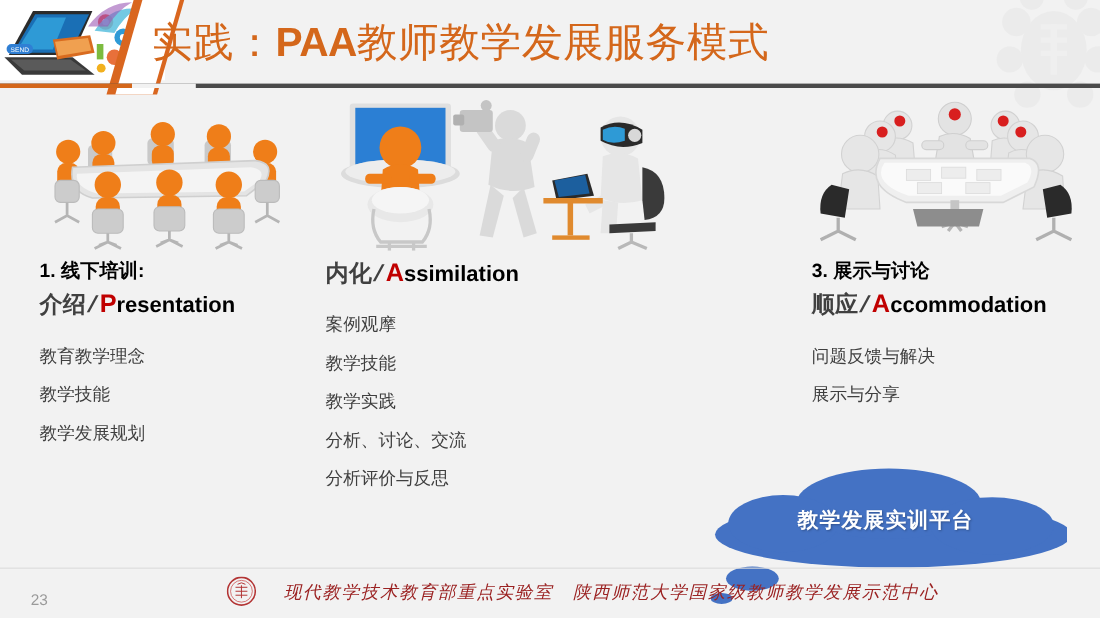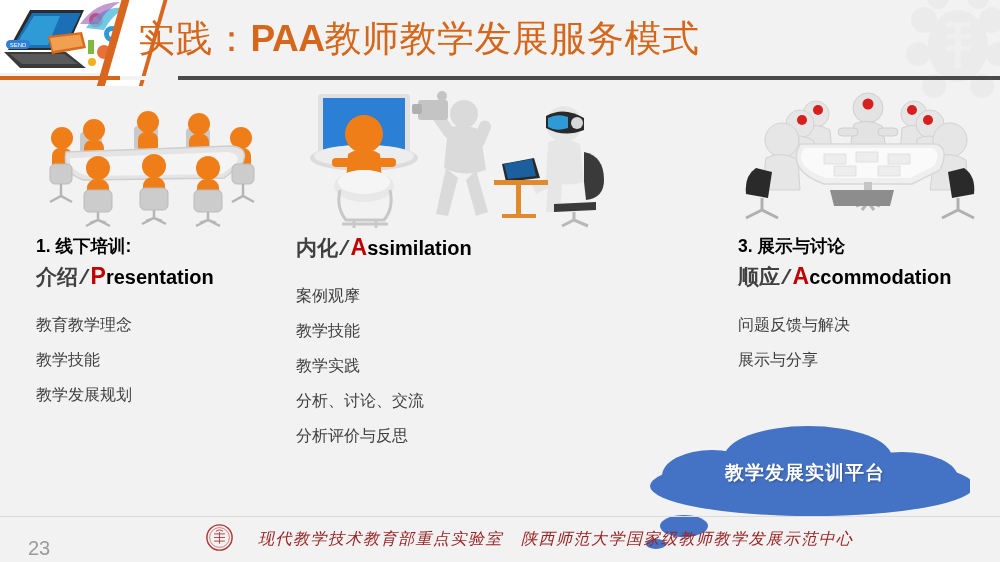--- a/index.html
+++ b/index.html
@@ -185,21 +185,21 @@
     left: 0;
     top: 516px;
     width: 1000px;
     height: 1px;
     background: #dcdcdc;
   }
   .page-number {
     position: absolute;
     left: 28px;
     top: 537px;
-    font-size: 20px;
+    font-size: 14px;
     color: #9a9a9a;
   }
   .footer-seal {
     position: absolute;
     left: 206px;
     top: 524px;
     width: 27px;
     height: 27px;
   }
   .footer-text {

